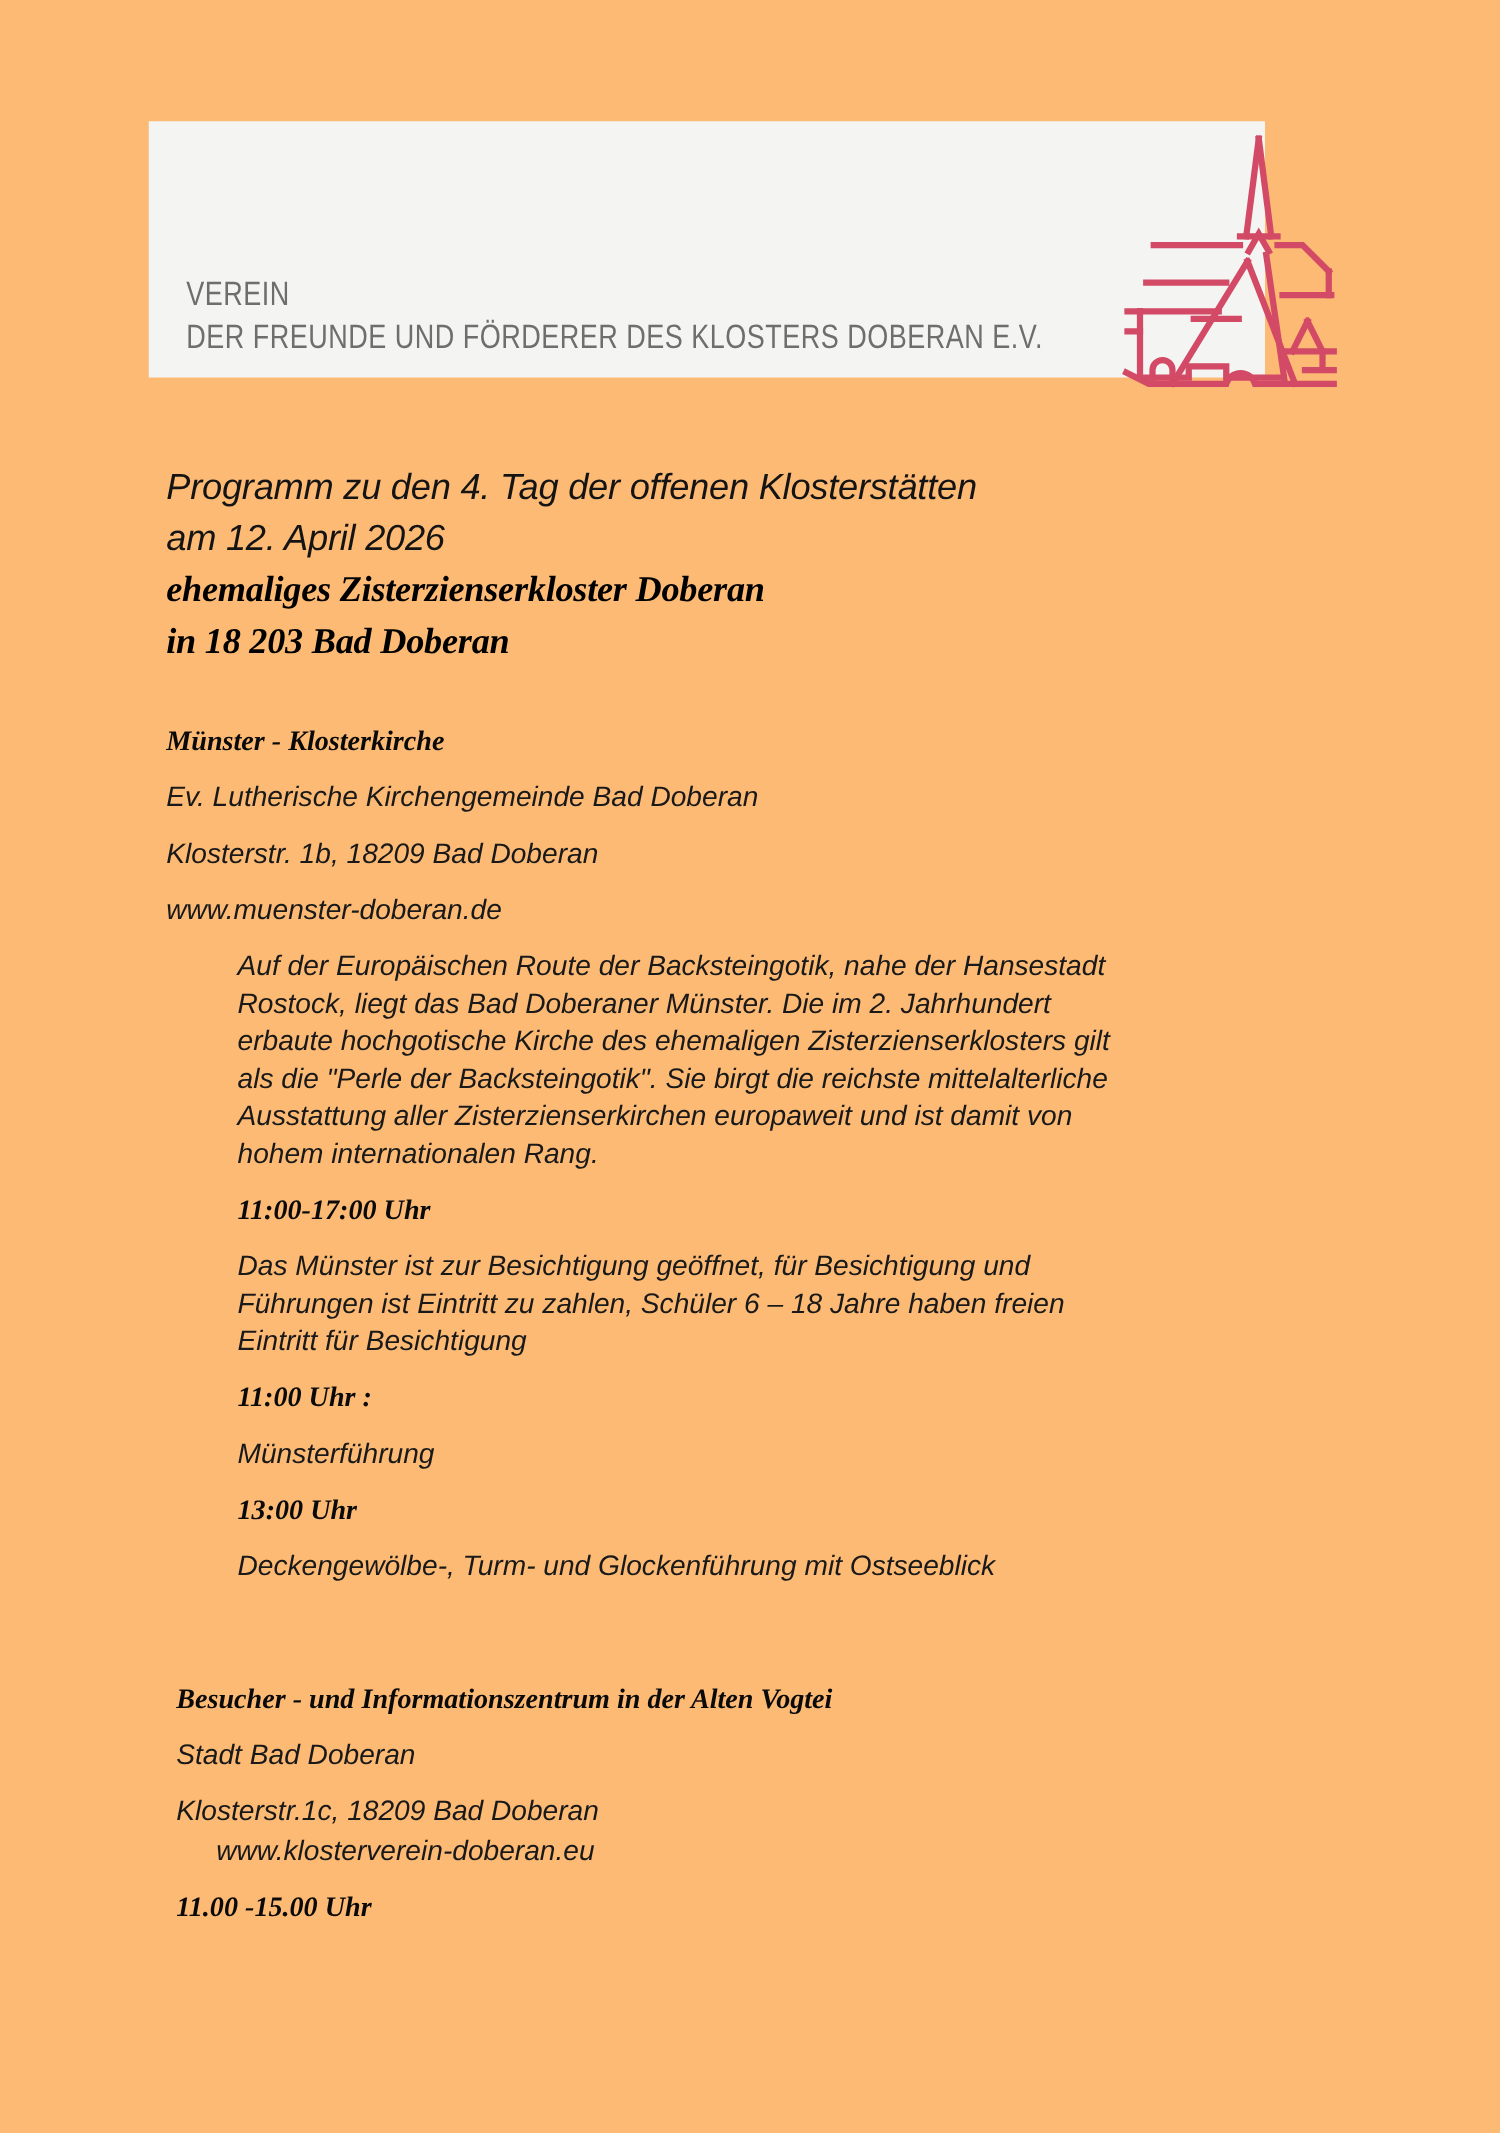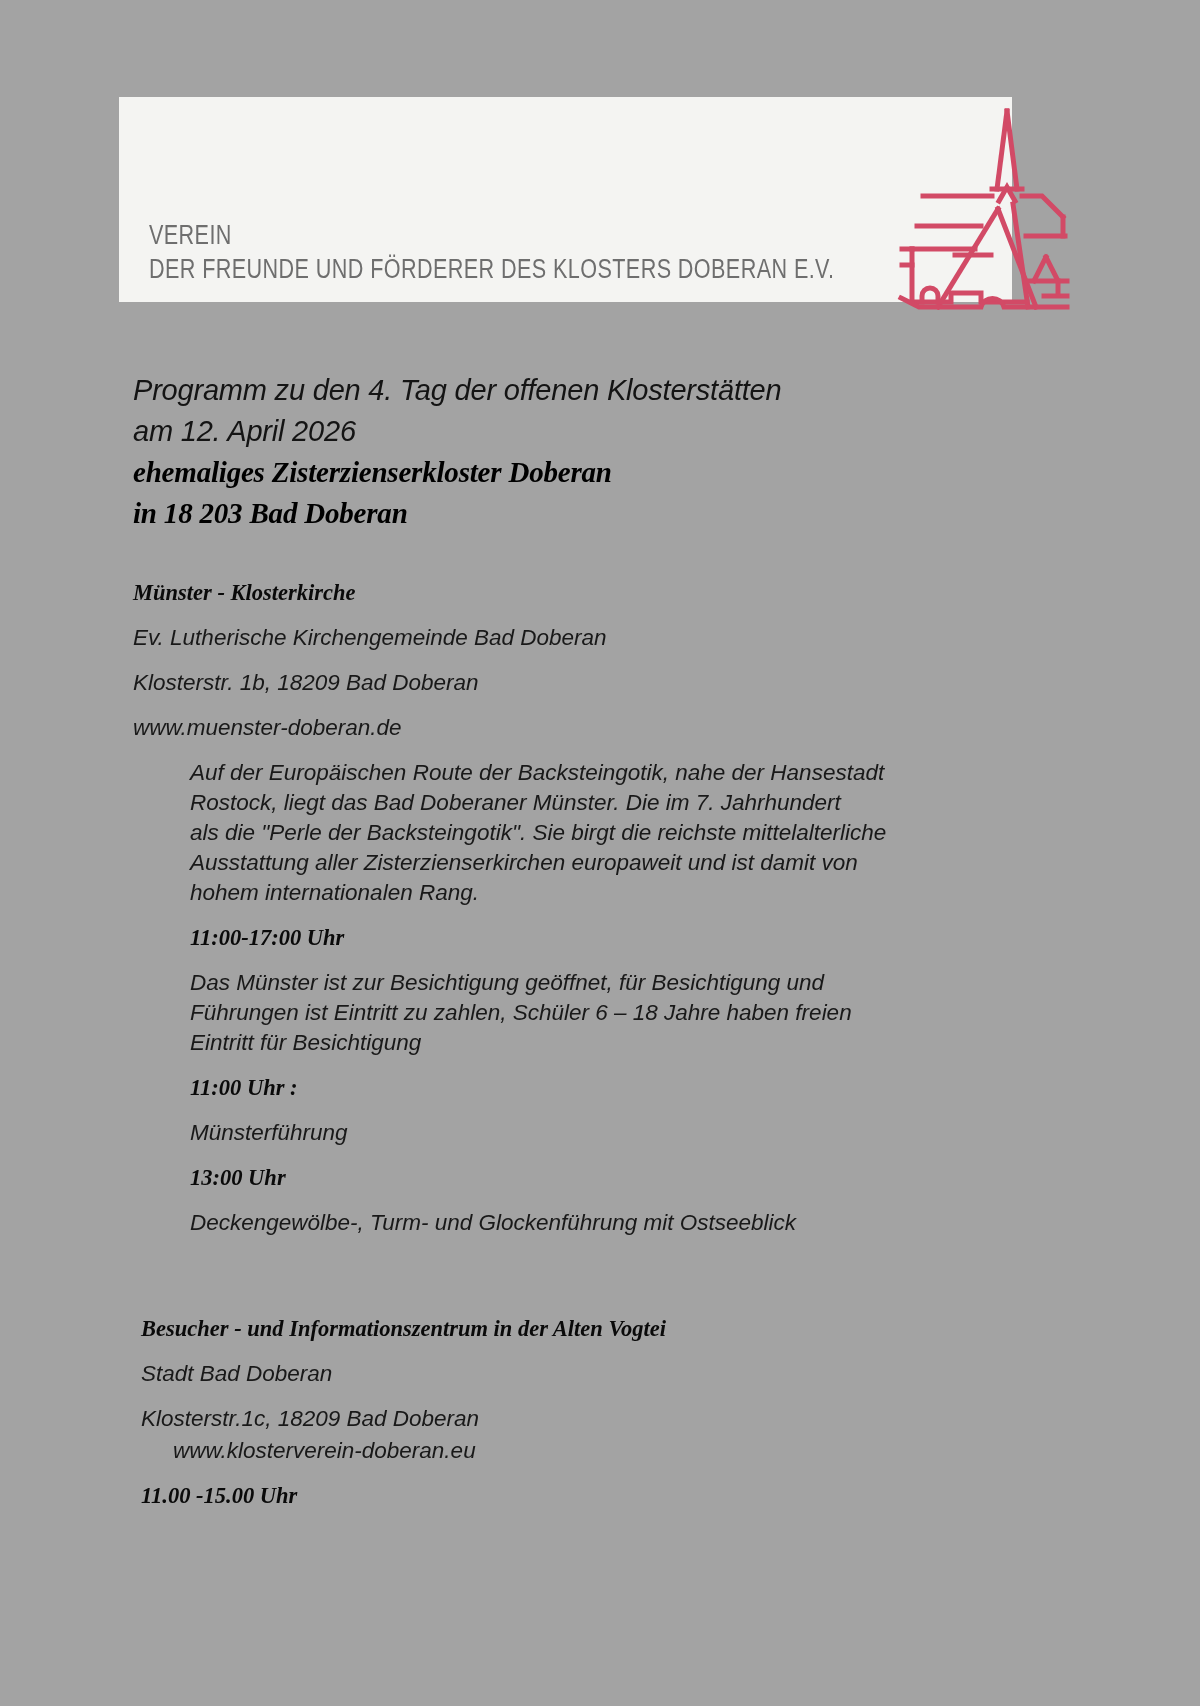--- a/index.html
+++ b/index.html
@@ -1,17 +1,17 @@
 <!DOCTYPE html>
 <html><head>
 <meta charset="utf-8">
 <style>
   html,body { margin:0; padding:0; background:#ffffff; }
   .page {
-    position:relative; width:1200px; height:1706px; background:#a3a3a3;
+    position:relative; width:1200px; height:1706px; background:#fdba74;
     font-family:"Liberation Sans", sans-serif; overflow:hidden;
   }
   
   .letterhead {
     position:absolute; left:119px; top:97px; width:893px; height:205px;
     background:#f4f4f2;
   }
   .org-name {
     position:absolute; left:30px; bottom:16px;
     color:#6e6e6e; font-size:27px; line-height:34px;
@@ -88,21 +88,22 @@
     </div>
 
     <div class="sec sec-muenster">
       <p class="row bold">Münster - Klosterkirche</p>
       <p class="row">Ev. Lutherische Kirchengemeinde Bad Doberan</p>
       <p class="row">Klosterstr. 1b, 18209 Bad Doberan</p>
       <p class="row">www.muenster-doberan.de</p>
 
       <div class="row indent para">
         <div>Auf der Europäischen Route der Backsteingotik, nahe der Hansestadt</div>
-        <div>Rostock, liegt das Bad Doberaner Münster. Die im 7. Jahrhundert</div>
+        <div>Rostock, liegt das Bad Doberaner Münster. Die im 2. Jahrhundert</div>
+        <div>erbaute hochgotische Kirche des ehemaligen Zisterzienserklosters gilt</div>
         <div>als die "Perle der Backsteingotik". Sie birgt die reichste mittelalterliche</div>
         <div>Ausstattung aller Zisterzienserkirchen europaweit und ist damit von</div>
         <div>hohem internationalen Rang.</div>
       </div>
 
       <p class="row indent bold">11:00-17:00 Uhr</p>
 
       <div class="row indent para">
         <div>Das Münster ist zur Besichtigung geöffnet, für Besichtigung und</div>
         <div>Führungen ist Eintritt zu zahlen, Schüler 6 – 18 Jahre haben freien</div>

